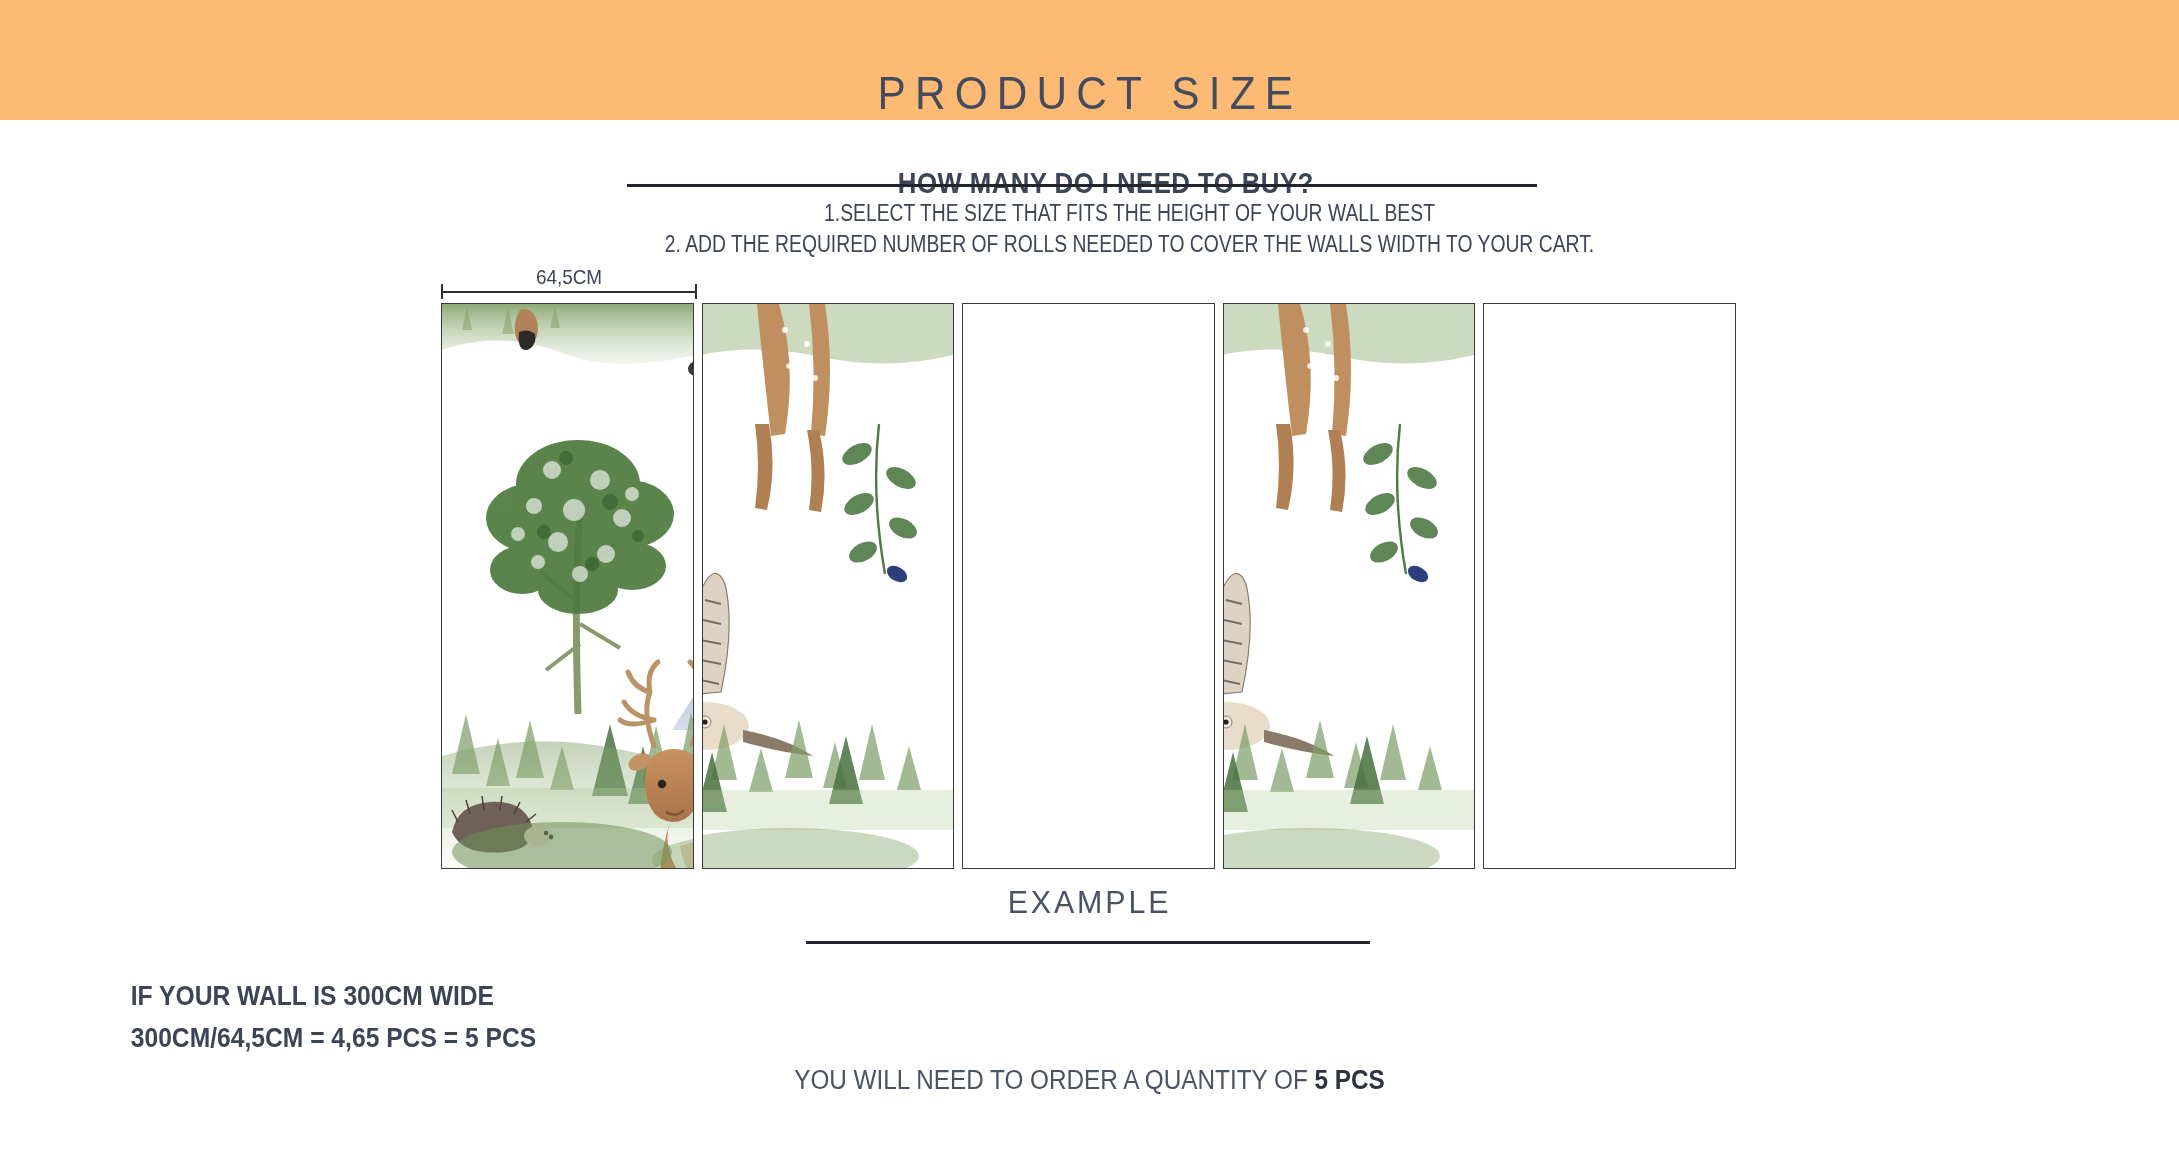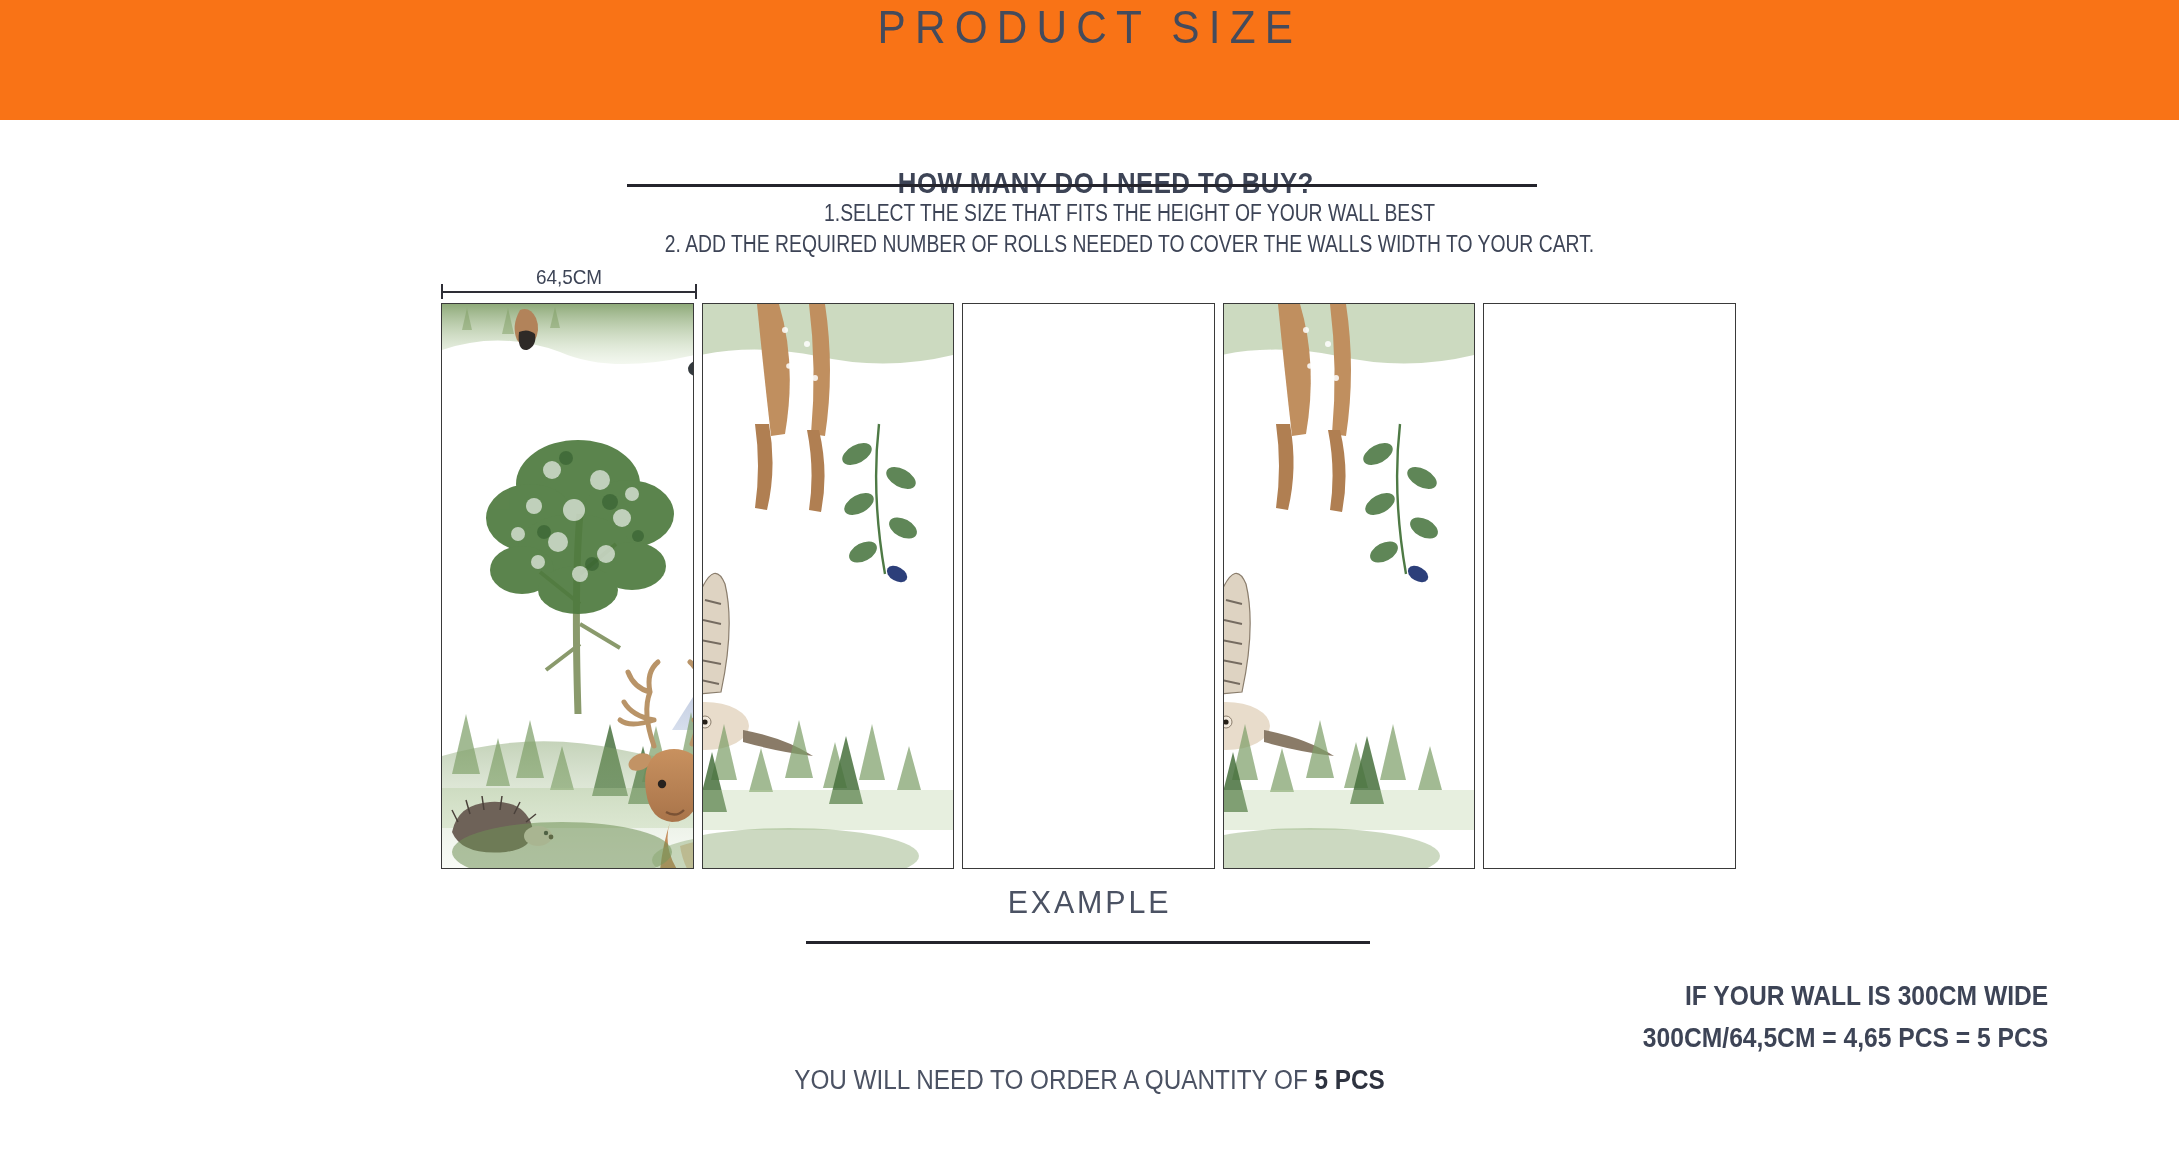--- a/index.html
+++ b/index.html
@@ -6,22 +6,22 @@
   body{
     width:2179px;height:1165px;
     background:#ffffff;
     font-family:"Liberation Sans", sans-serif;
     color:#3d4456;
     overflow:hidden;
     position:relative;
   }
   .header-band{
     position:absolute;left:0;top:0;width:2179px;height:120px;
-    background:#f97316;
-    display:flex;align-items:flex-start;justify-content:center;
+    background:#fdba74;
+    display:flex;align-items:flex-end;justify-content:center;
   }
   .header-title{
     font-size:46px;font-weight:300;letter-spacing:10px;
     color:#444b5c;
     transform:scaleX(0.92);
     white-space:nowrap;
   }
   .subhead-wrap{
     position:absolute;left:16px;top:128px;width:2179px;
     text-align:center;
@@ -95,21 +95,21 @@
   .example-title{
     position:absolute;left:0;top:884px;width:2179px;text-align:center;
     font-size:32px;font-weight:300;letter-spacing:3px;color:#4b5263;
     transform:scaleX(0.95);
   }
   .rule-example{
     position:absolute;left:806px;top:941px;width:564px;height:0;
     border-top:3px solid #24242c;
   }
   .ex-lines{
-    position:absolute;left:0;top:975px;width:2179px;text-align:right;
+    position:absolute;left:0;top:975px;width:2179px;text-align:left;
   }
   .ex-strong{
     display:block;font-size:28px;font-weight:600;color:#3d4456;
     transform:scaleX(0.88);line-height:42px;white-space:nowrap;
   }
   .ex-final{
     position:absolute;left:0;top:1065px;width:2179px;text-align:center;
     font-size:27px;font-weight:400;color:#4b5263;
     transform:scaleX(0.9);white-space:nowrap;
   }

